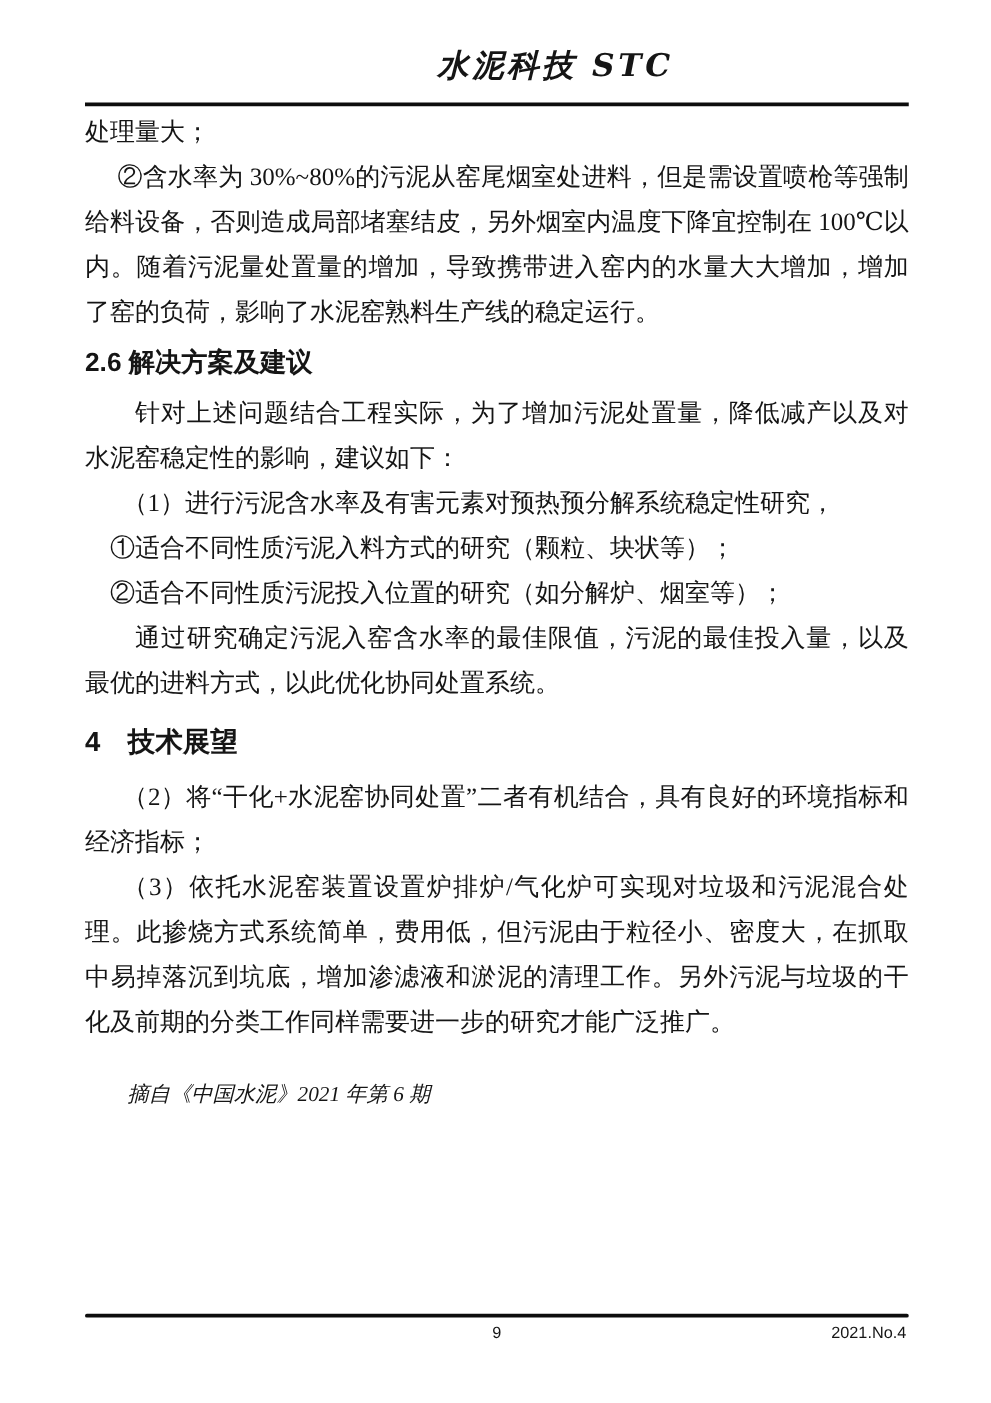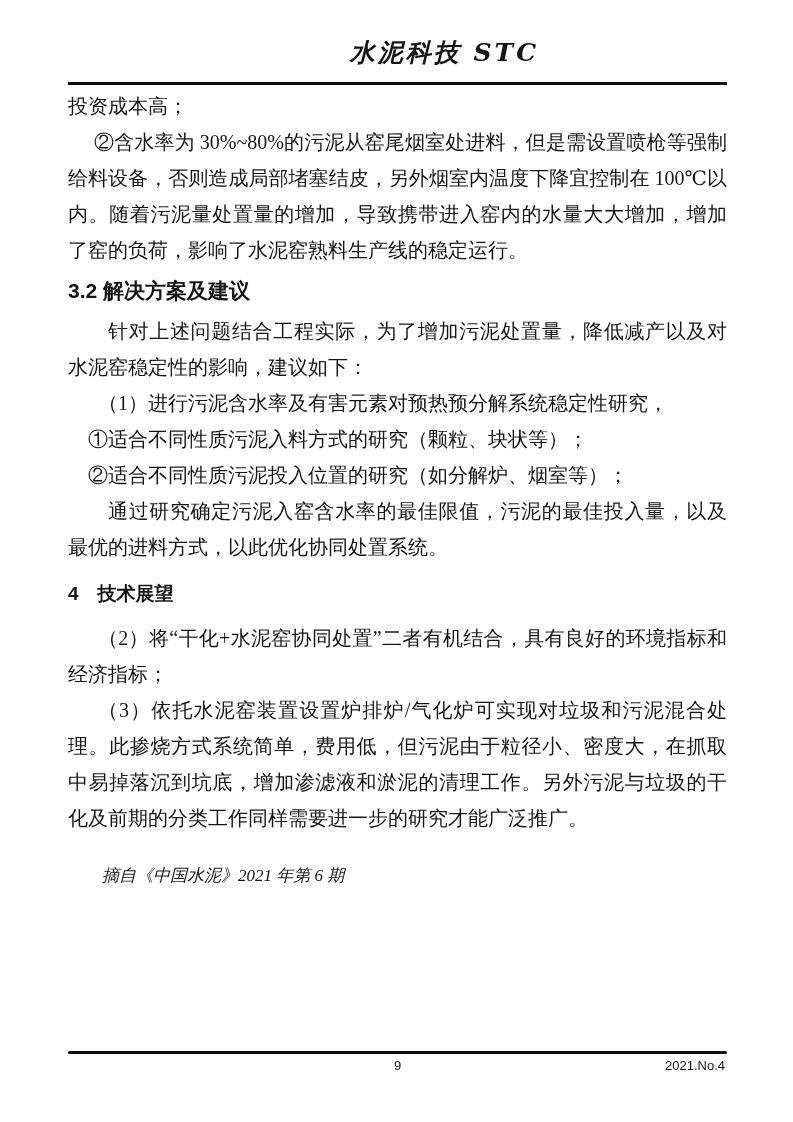--- a/index.html
+++ b/index.html
@@ -42,21 +42,21 @@
   .indent-13{text-indent:1.3em;}
   .indent-15{text-indent:1.5em;}
   .indent-2{text-indent:2em;}
   .h-sub{
     margin:3px 0 2px 0;
     font-size:21px;line-height:40px;font-weight:bold;
     font-family:"Liberation Sans","DejaVu Sans",sans-serif;
   }
   .h-main{
     margin:7px 0 4px 0;
-    font-size:19px;line-height:44px;font-weight:bold;
+    font-size:22px;line-height:44px;font-weight:bold;
     font-family:"Liberation Sans","DejaVu Sans",sans-serif;
   }
   .source-note{
     margin:28px 0 0 0;
     font-size:17px;line-height:24px;
     font-style:italic;
     text-indent:2em;
   }
   
   .page-footer{
@@ -82,23 +82,23 @@
 <body>
 
 <div class="page">
 
   <div class="journal-header">
     <span class="journal-title">水泥科技 STC</span>
   </div>
   <div class="header-rule"></div>
 
   <div class="content">
-    <p class="body indent-0">投资成本高；</p>
+    <p class="body indent-0">处理量大；</p>
     <p class="body indent-13">②含水率为 30%~80%的污泥从窑尾烟室处进料，但是需设置喷枪等强制给料设备，否则造成局部堵塞结皮，另外烟室内温度下降宜控制在 100℃以内。随着污泥量处置量的增加，导致携带进入窑内的水量大大增加，增加了窑的负荷，影响了水泥窑熟料生产线的稳定运行。</p>
-    <p class="h-sub">3.2 解决方案及建议</p>
+    <p class="h-sub">2.6 解决方案及建议</p>
     <p class="body indent-2">针对上述问题结合工程实际，为了增加污泥处置量，降低减产以及对水泥窑稳定性的影响，建议如下：</p>
     <p class="body indent-15">（1）进行污泥含水率及有害元素对预热预分解系统稳定性研究，</p>
     <p class="body indent-1">①适合不同性质污泥入料方式的研究（颗粒、块状等）；</p>
     <p class="body indent-1">②适合不同性质污泥投入位置的研究（如分解炉、烟室等）；</p>
     <p class="body indent-2">通过研究确定污泥入窑含水率的最佳限值，污泥的最佳投入量，以及最优的进料方式，以此优化协同处置系统。</p>
     <p class="h-main">4　技术展望</p>
     <p class="body indent-15">（2）将“干化+水泥窑协同处置”二者有机结合，具有良好的环境指标和经济指标；</p>
     <p class="body indent-15">（3）依托水泥窑装置设置炉排炉/气化炉可实现对垃圾和污泥混合处理。此掺烧方式系统简单，费用低，但污泥由于粒径小、密度大，在抓取中易掉落沉到坑底，增加渗滤液和淤泥的清理工作。另外污泥与垃圾的干化及前期的分类工作同样需要进一步的研究才能广泛推广。</p>
     <p class="source-note">摘自《中国水泥》2021 年第 6 期</p>
   </div>

